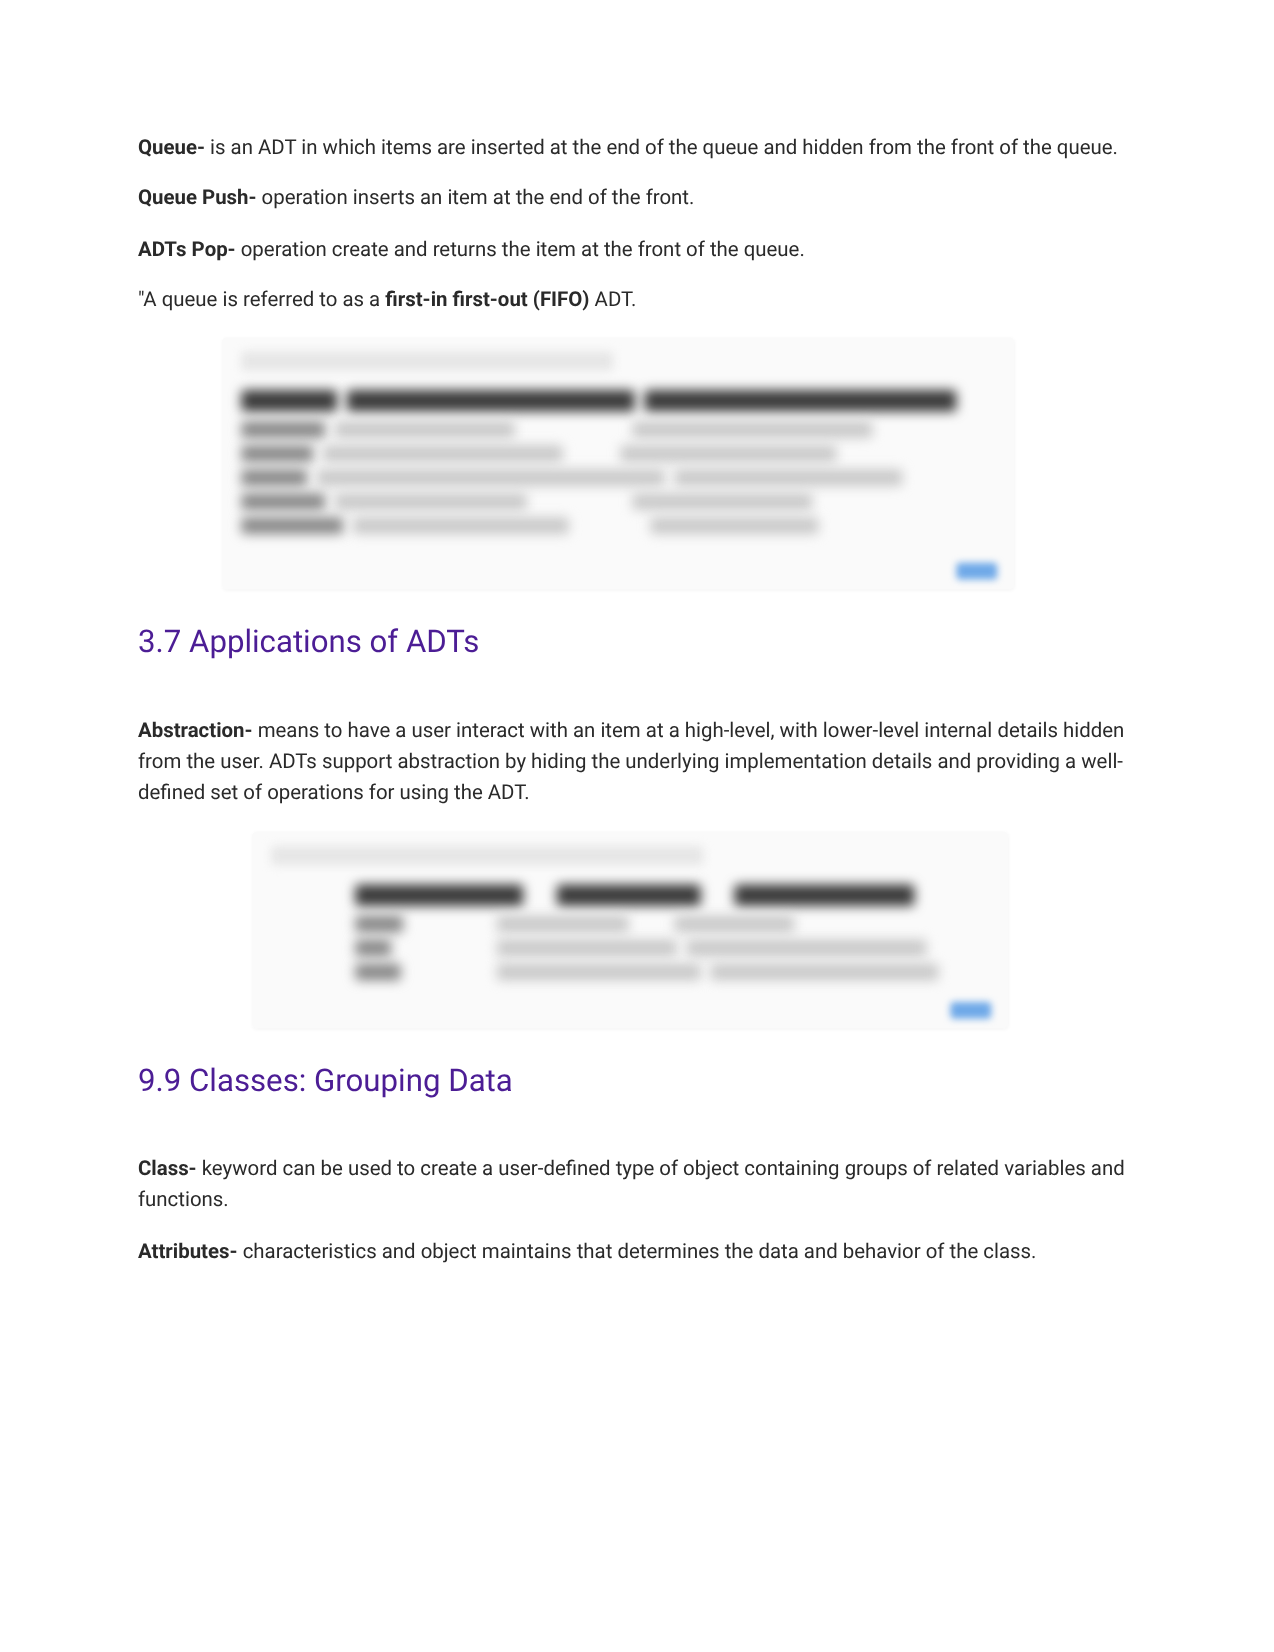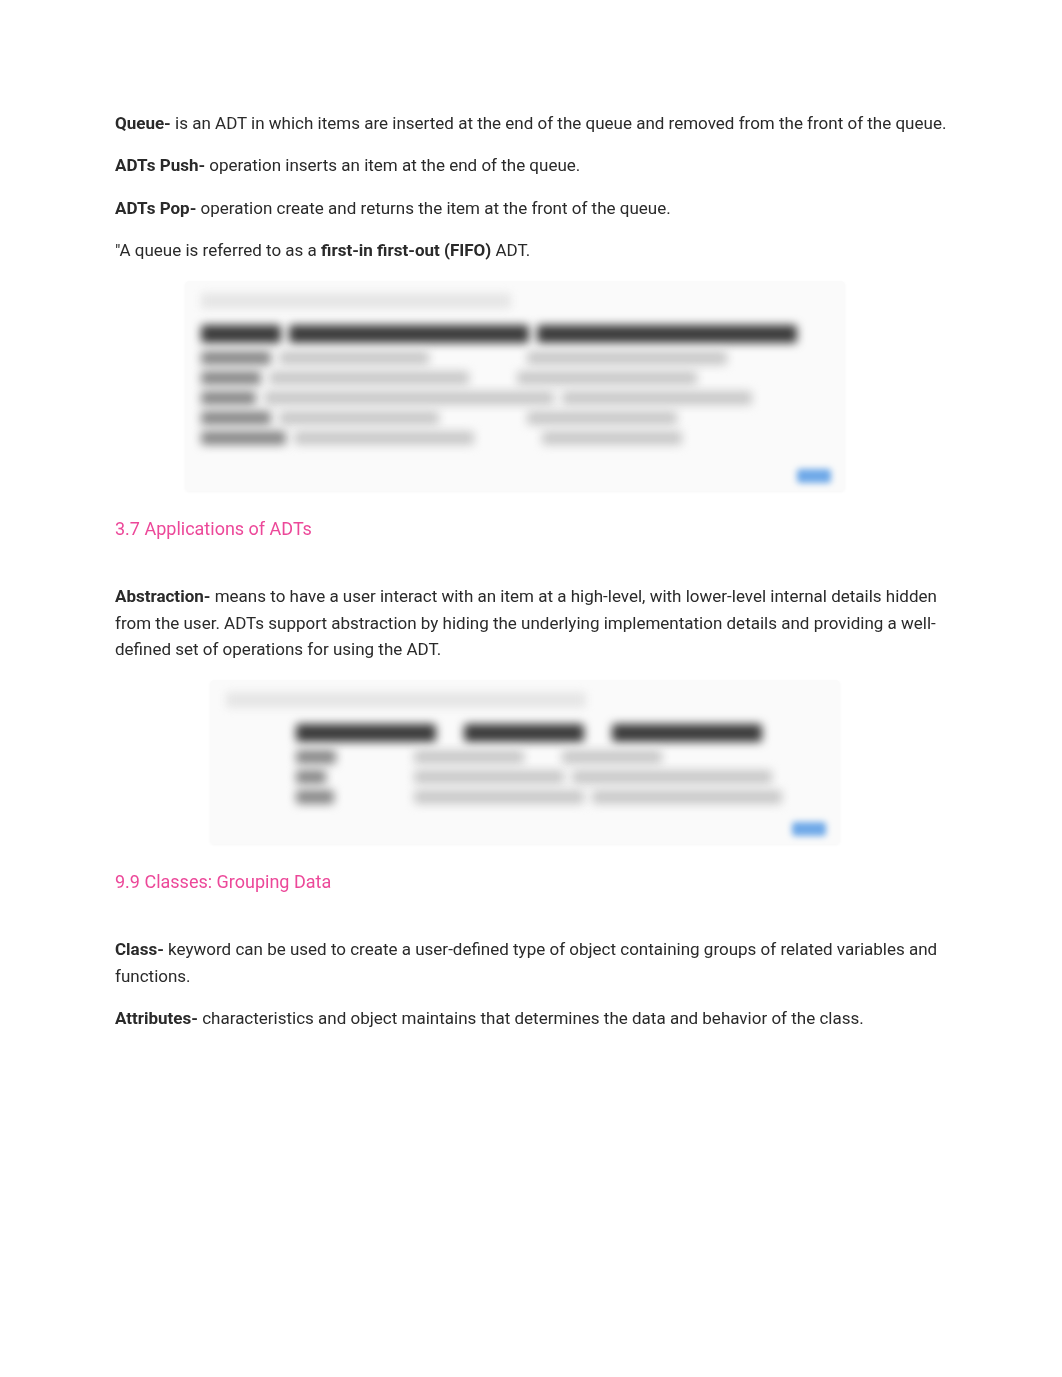--- a/index.html
+++ b/index.html
@@ -25,22 +25,22 @@
     .term {
       font-weight: 700;
       margin-top: 24px;
     }
     
     .fifo-bold {
       font-weight: 700;
     }
     
     .section-heading {
-      color: #ec4899;
-      font-size: 18px;
+      color: #4c1d95;
+      font-size: 26px;
       font-weight: 400;
       margin-top: 24px;
       margin-bottom: 40px;
     }
     
     .blurred-container {
       margin: 18px 0 24px 70px;
       width: 670px;
       border-radius: 4px;
       background: #fafafa;
@@ -109,25 +109,25 @@
     }
     
     .bottom-pad {
       height: 32px;
     }
   </style>
 </head>
 <body>
 
 <p class="para">
-  <span class="term">Queue- </span><span>is an ADT in which items are inserted at the end of the queue and removed from the front of the queue.</span>
-</p>
-
-<p class="para">
-  <span class="term">ADTs Push- </span><span>operation inserts an item at the end of the queue.</span>
+  <span class="term">Queue- </span><span>is an ADT in which items are inserted at the end of the queue and hidden from the front of the queue.</span>
+</p>
+
+<p class="para">
+  <span class="term">Queue Push- </span><span>operation inserts an item at the end of the front.</span>
 </p>
 
 <p class="para">
   <span class="term">ADTs Pop- </span><span>operation create and returns the item at the front of the queue.</span>
 </p>
 
 <p class="para">
   <span>"A queue is referred to as a </span><span class="fifo-bold">first-in first-out (FIFO) </span><span>ADT.</span>
 </p>
 

